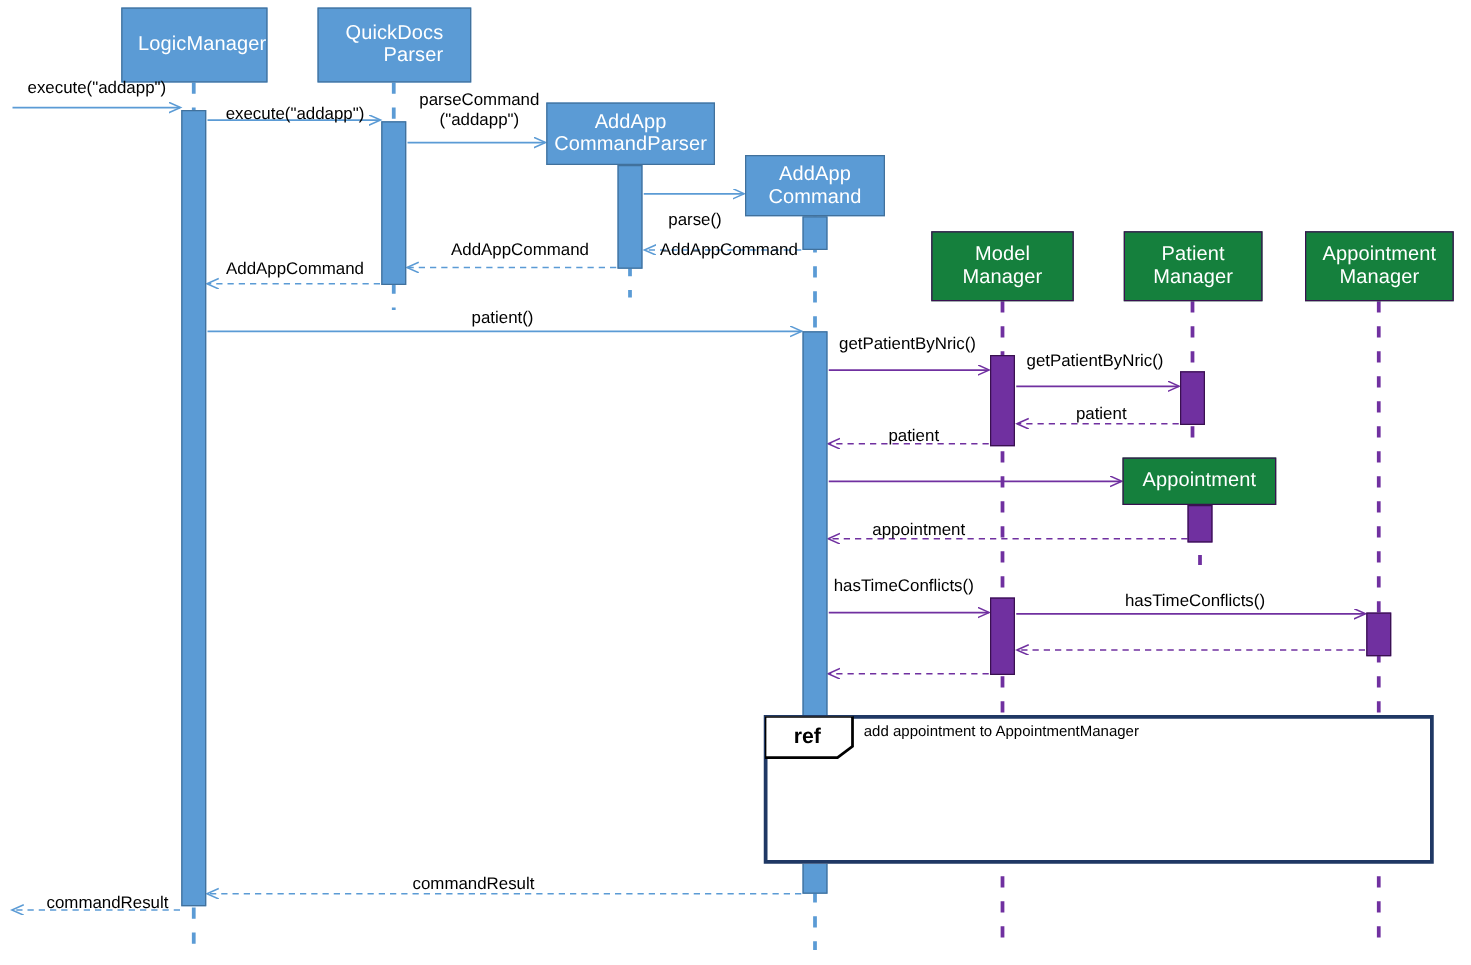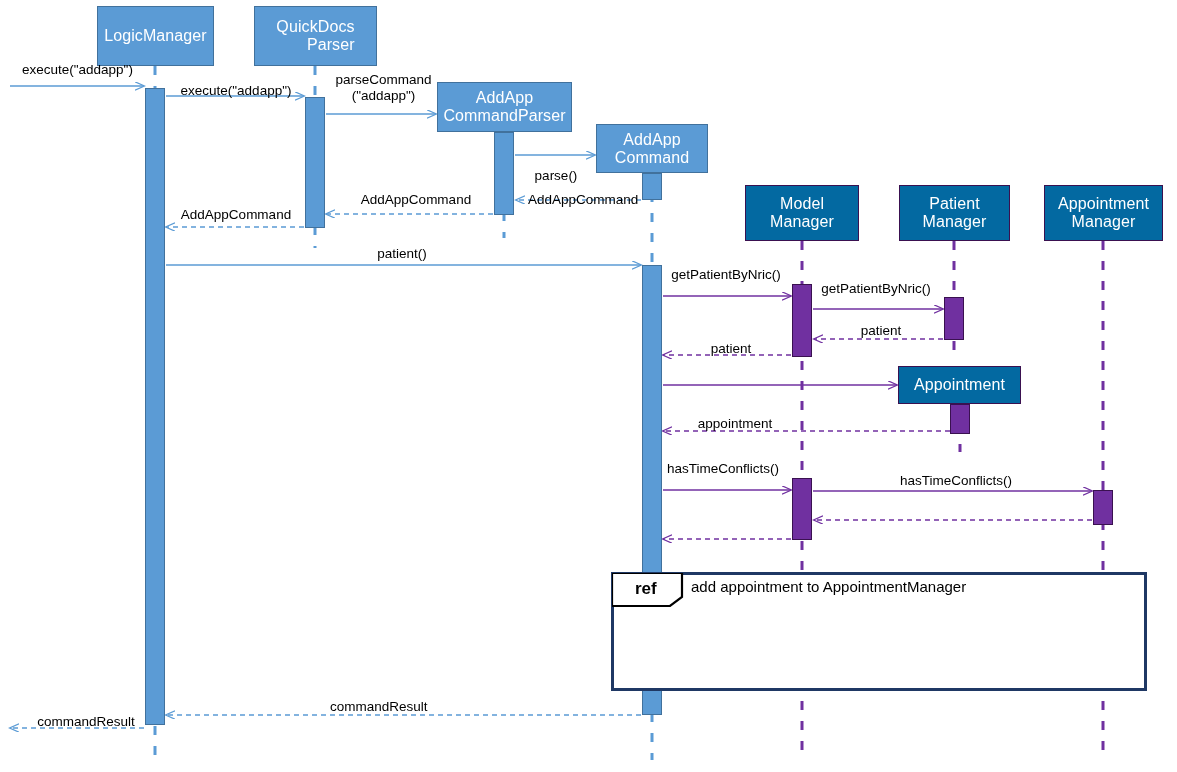--- a/index.html
+++ b/index.html
@@ -35,21 +35,21 @@
     line-height: 1.12;
     font-size: 16px;
     letter-spacing: 0.1px;
     white-space: pre-line;
   }
   .lifeline-box.blue {
     background: #5B9BD5;
     border: 1px solid #41719C;
   }
   .lifeline-box.purple {
-    background: #0369a1;
+    background: #15803d;
     border: 1px solid #3A1150;
   }
   .activation {
     position: absolute;
     box-sizing: border-box;
   }
   .activation.blue {
     background: #5B9BD5;
     border: 1px solid #41719C;
   }
@@ -81,21 +81,21 @@
   }
   .ref-tab-label {
     position: absolute;
     font-size: 17px;
     color: #000000;
     font-family: "Liberation Sans", sans-serif;
     font-weight: bold;
   }
   .ref-title {
     position: absolute;
-    font-size: 15px;
+    font-size: 12px;
     color: #000000;
   }
 </style>
 </head>
 <body>
 
 <div id="canvas">
 
   <svg class="diagram" viewBox="0 0 1177 772" xmlns="http://www.w3.org/2000/svg">
     <defs>
@@ -134,21 +134,21 @@
         <line x1="663" x2="791" y1="490" y2="490" stroke="#7030A0" stroke-width="1.4" marker-end="url(#arrow-purple)"></line>
         <line x1="813" x2="1092" y1="491" y2="491" stroke="#7030A0" stroke-width="1.4" marker-end="url(#arrow-purple)"></line>
         <line x1="1092" x2="814" y1="520" y2="520" stroke="#7030A0" stroke-width="1.3" stroke-dasharray="5,4" marker-end="url(#arrow-purple)"></line>
         <line x1="791" x2="663" y1="539" y2="539" stroke="#7030A0" stroke-width="1.3" stroke-dasharray="5,4" marker-end="url(#arrow-purple)"></line>
         <line x1="641" x2="166" y1="715" y2="715" stroke="#5B9BD5" stroke-width="1.3" stroke-dasharray="5,4" marker-end="url(#arrow-blue)"></line>
         <line x1="144" x2="10" y1="728" y2="728" stroke="#5B9BD5" stroke-width="1.3" stroke-dasharray="5,4" marker-end="url(#arrow-blue)"></line>
       </g>
   </svg>
 
   <div id="boxes-layer">
-      <div class="lifeline-box blue" style="left: 97px; top: 6px; width: 117px; height: 60px;"><span>LogicManager</span></div>
+      <div class="lifeline-box blue" style="left: 97px; top: 6px; width: 117px; height: 60px; justify-content: flex-end;"><span>LogicManager</span></div>
       <div class="lifeline-box blue" style="left: 254px; top: 6px; width: 123px; height: 60px; text-align: right;"><span>QuickDocs
 Parser</span></div>
       <div class="lifeline-box blue" style="left: 437px; top: 82px; width: 135px; height: 50px;"><span>AddApp
 CommandParser</span></div>
       <div class="lifeline-box blue" style="left: 596px; top: 124px; width: 112px; height: 49px;"><span>AddApp
 Command</span></div>
       <div class="lifeline-box purple" style="left: 745px; top: 185px; width: 114px; height: 56px;"><span>Model
 Manager</span></div>
       <div class="lifeline-box purple" style="left: 899px; top: 185px; width: 111px; height: 56px;"><span>Patient
 Manager</span></div>

